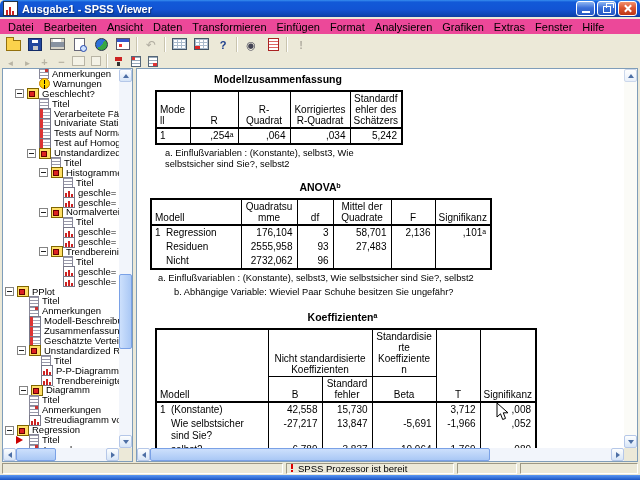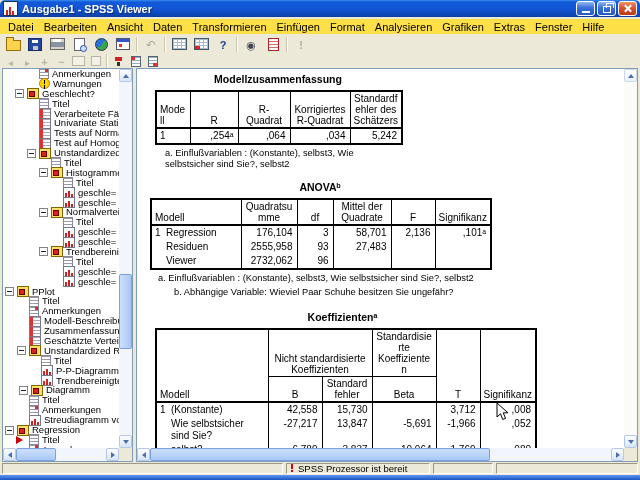--- a/index.html
+++ b/index.html
@@ -20,21 +20,21 @@
   .wb-red{background:linear-gradient(180deg,#f0926f,#dd5530 45%,#bb3615)}
   .wb-min i{display:block;width:8px;height:2px;background:#fff;margin-top:7px}
   .wb-res i{display:block;width:6px;height:5px;border:1px solid #fff;position:relative;margin-top:1px}
   .wb-res i::before{content:"";position:absolute;left:2px;top:-4px;width:6px;height:4px;border:1px solid #fff;border-bottom:none}
   .wb-close i{display:block;position:relative;width:9px;height:9px}
   .wb-close i::before,.wb-close i::after{content:"";position:absolute;left:4px;top:0;width:2px;height:9px;background:#fff}
   .wb-close i::before{transform:rotate(45deg)}
   .wb-close i::after{transform:rotate(-45deg)}
   
   .menubar{position:absolute;left:0;top:19px;right:0;height:15px;display:flex;align-items:center;
-    font-size:11px;padding-left:3px;background:#fde047}
+    font-size:11px;padding-left:3px;background:#ec4899}
   .menu-item{padding:0 5px;white-space:nowrap}
   .toolbar{position:absolute;left:0;right:0;display:flex;align-items:center;background:#ece9d8}
   #tb1{top:34px;height:20px;padding-left:2px}
   #tb2{top:54px;height:14px;padding-left:2px}
   .tbtn{width:22px;height:18px;display:flex;align-items:center;justify-content:center;flex:none}
   .obtn{width:17px;height:13px;display:flex;align-items:center;justify-content:center;flex:none}
   .tsep{width:0;height:15px;border-left:1px solid #c9c4ae;border-right:1px solid #fff;margin:0 2px;flex:none}
   .g{display:block}
   .g-open{width:13px;height:9px;background:#fbd24c;border:1px solid #93700c;position:relative;margin-top:2px}
   .g-open::before{content:"";position:absolute;left:-1px;top:-4px;width:6px;height:3px;background:#fbd24c;border:1px solid #93700c;border-bottom:none}
@@ -506,21 +506,21 @@
             <td class="mnum"></td>
             <td class="mlbl">Residuen</td>
             <td class="num">2555,958</td>
             <td class="num">93</td>
             <td class="num">27,483</td>
             <td class="num"></td>
             <td class="num"></td>
           </tr>
           <tr>
             <td class="mnum"></td>
-            <td class="mlbl">Viewer</td>
+            <td class="mlbl">Nicht</td>
             <td class="num">2732,062</td>
             <td class="num">96</td>
             <td class="num"></td>
             <td class="num"></td>
             <td class="num"></td>
           </tr>
         </tbody>
           </table>
         <div class="fnote" style="margin-left:8px">a. Einflußvariablen : (Konstante), selbst3, Wie selbstsicher sind Sie?, selbst2</div>
         <div class="fnote" style="margin-left:24px">b. Abhängige Variable: Wieviel Paar Schuhe besitzen Sie ungefähr?</div>
@@ -600,21 +600,21 @@
       <span class="thumb thumbh" style="left:13px;top:0;width:340px;height:13px"></span>
       <span class="sb sb-rt" style="right:0;top:0">
           <i></i>
         </span>
     </div>
     <div class="sb-corner"></div>
   </div>
 
   <div class="statusbar">
     <div class="pane" style="width:281px"></div>
-    <div class="pane" style="width:144px">
+    <div class="pane" style="width:168px">
       <span class="proc-ico"></span>
       <span>SPSS Prozessor ist bereit</span>
     </div>
     <div class="pane" style="width:60px"></div>
     <div class="pane" style="flex:1;margin-right:0"></div>
   </div>
   <div class="taskbar-strip"></div>
 
   <svg class="cursor" style="left:496px;top:402px" width="13" height="20" viewBox="0 0 13 20">
     <polygon points="1,1 1,15 4.5,11.8 6.7,17.5 9.5,16.4 7.3,10.8 12,10.8" fill="#ffffff" stroke="#000000" stroke-width="1"></polygon>

